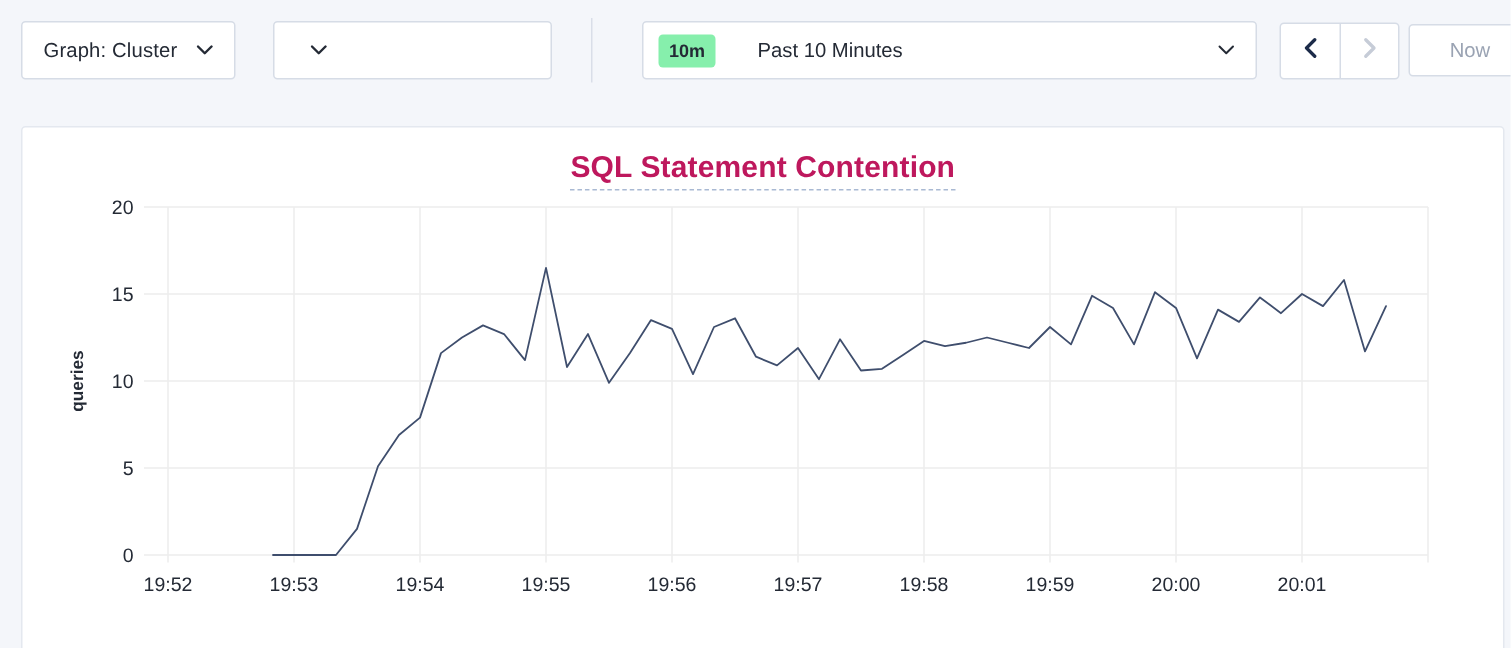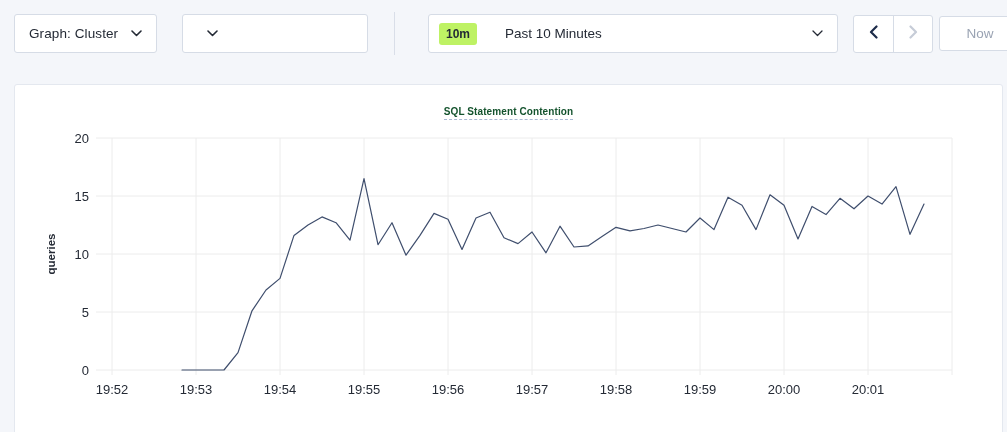--- a/index.html
+++ b/index.html
@@ -23,21 +23,21 @@
   .dd .dd-label { font-size: 13.5px; font-weight: 500; color: #242a35; letter-spacing: .1px; }
   .dd .chev { margin-left: 10px; display: inline-flex; }
   #dd-graph { left: 14px; width: 143px; }
   #dd-dashboard { left: 182px; width: 186px; }
   #toolbar-divider {
     position: absolute; left: 394px; top: 12px; width: 1px; height: 43px;
     background: #d9dee8;
   }
   #time-select { left: 428px; top: 14px; width: 410px; height: 39px; padding: 0 14px 0 10px; justify-content: flex-start; }
   #time-badge {
-    background: #bef264; border-radius: 3px; font-size: 12px; font-weight: 700;
+    background: #86efac; border-radius: 3px; font-size: 12px; font-weight: 700;
     color: #242a35; padding: 5px 7px; line-height: 1;
   }
   #time-label { font-size: 13.5px; font-weight: 500; margin-left: 28px; flex: 1; }
   #nav-group {
     position: absolute; left: 853px; top: 15px; width: 80px; height: 38px;
     background: #fff; border: 1px solid #d6dce6; border-radius: 3px;
     display: flex; overflow: hidden;
   }
   .nav-half { width: 50%; display: flex; align-items: center; justify-content: center; cursor: pointer; }
   .nav-half + .nav-half { border-left: 1px solid #d6dce6; }
@@ -45,21 +45,21 @@
   #now-btn span { font-size: 13.5px; font-weight: 500; color: #9aa3b3; }
 
   #chart-panel {
     position: absolute; left: 14px; top: 84px; width: 989px; height: 360px;
     background: #fff; border: 1px solid #e4e8ef; border-radius: 3px;
   }
   #chart-title-row {
     position: absolute; left: 0; top: 16px; width: 100%; text-align: center;
   }
   #chart-title {
-    display: inline-block; font-size: 10px; font-weight: 700; color: #14532d;
+    display: inline-block; font-size: 20px; font-weight: 700; color: #be185d;
     border-bottom: 1px dashed #a9b9d3; padding-bottom: 2px; cursor: help;
     letter-spacing: .1px;
   }
   #chart-svg { position: absolute; left: 0; top: 0; }
 </style>
 </head>
 <body>
 
 <div class="dd" id="dd-graph">
   <span class="dd-label">Graph: Cluster</span>

